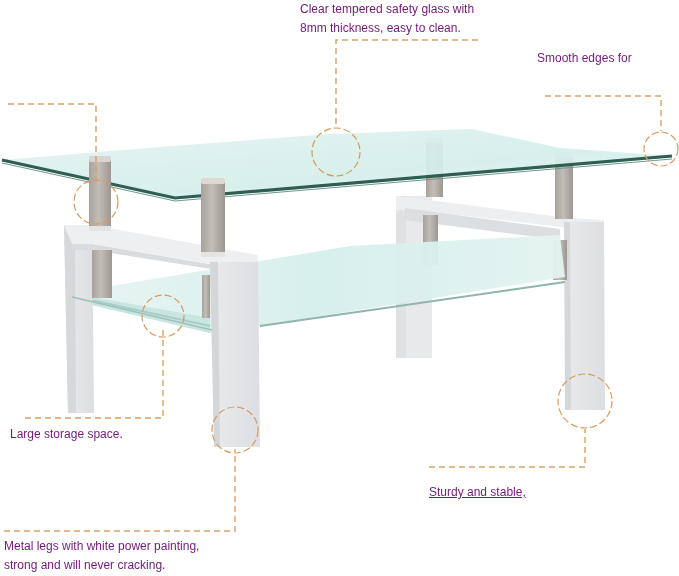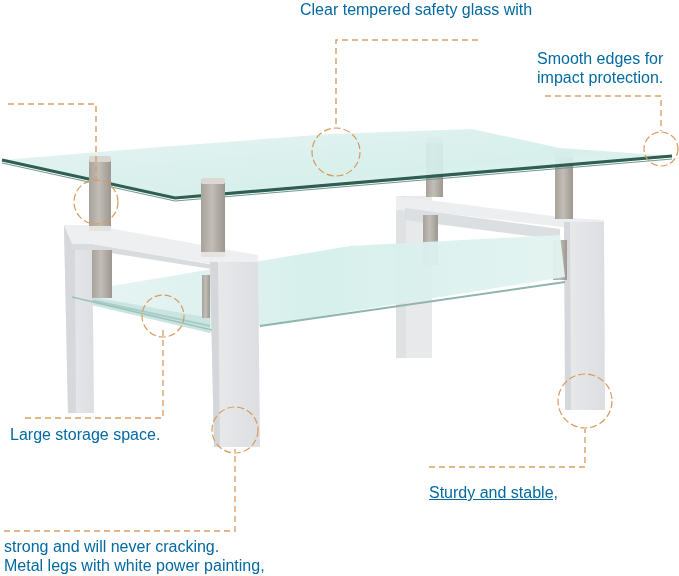--- a/index.html
+++ b/index.html
@@ -1,20 +1,20 @@
 <!DOCTYPE html>
 <html><head>
   <meta charset="utf-8">
   <style>
     html, body { margin: 0; padding: 0; background: #ffffff; }
     body { width: 679px; height: 576px; position: relative; overflow: hidden;
            font-family: "Liberation Sans", sans-serif; color: #111111; }
     .scene { position: absolute; left: 0; top: 0; width: 679px; height: 576px; }
-    .callout-text { position: absolute; font-size: 16px; line-height: 19px;
-                    color: #0369a1; white-space: nowrap; letter-spacing: 0; }
+    .callout-text { position: absolute; font-size: 12px; line-height: 19px;
+                    color: #701a75; white-space: nowrap; letter-spacing: 0; }
     #t-glass   { left: 300px; top: 0px; }
     #t-tube    { left: 5px;   top: 56px; }
     #t-edges   { left: 537px; top: 49px; text-align: left; }
     #t-storage { left: 10px;  top: 425px; }
     #t-sturdy  { left: 429px; top: 483px; text-decoration: underline; }
     #t-legs    { left: 4px;   top: 537px; }
     .callout-text span { display: block; }
   </style>
 </head>
 <body>
@@ -119,34 +119,34 @@
     <circle cx="96" cy="202" r="22"></circle>
     <circle cx="661" cy="149" r="17"></circle>
     <circle cx="163" cy="316" r="21"></circle>
     <circle cx="585" cy="401" r="27"></circle>
     <circle cx="235" cy="430" r="23"></circle>
   </g>
 </svg>
 
 <div class="callout-text" id="t-glass">
   <span>Clear tempered safety glass with</span>
+  <span>8mm thickness, easy to clean.</span>
 </div>
 
 <div class="callout-text" id="t-tube">
 </div>
 
 <div class="callout-text" id="t-edges">
   <span>Smooth edges for</span>
-  <span>impact protection.</span>
 </div>
 
 <div class="callout-text" id="t-storage">
   <span>Large storage space.</span>
 </div>
 
 <div class="callout-text" id="t-sturdy">
   <span>Sturdy and stable,</span>
 </div>
 
 <div class="callout-text" id="t-legs">
+  <span>Metal legs with white power painting,</span>
   <span>strong and will never cracking.</span>
-  <span>Metal legs with white power painting,</span>
 </div>
 
 </body></html>

